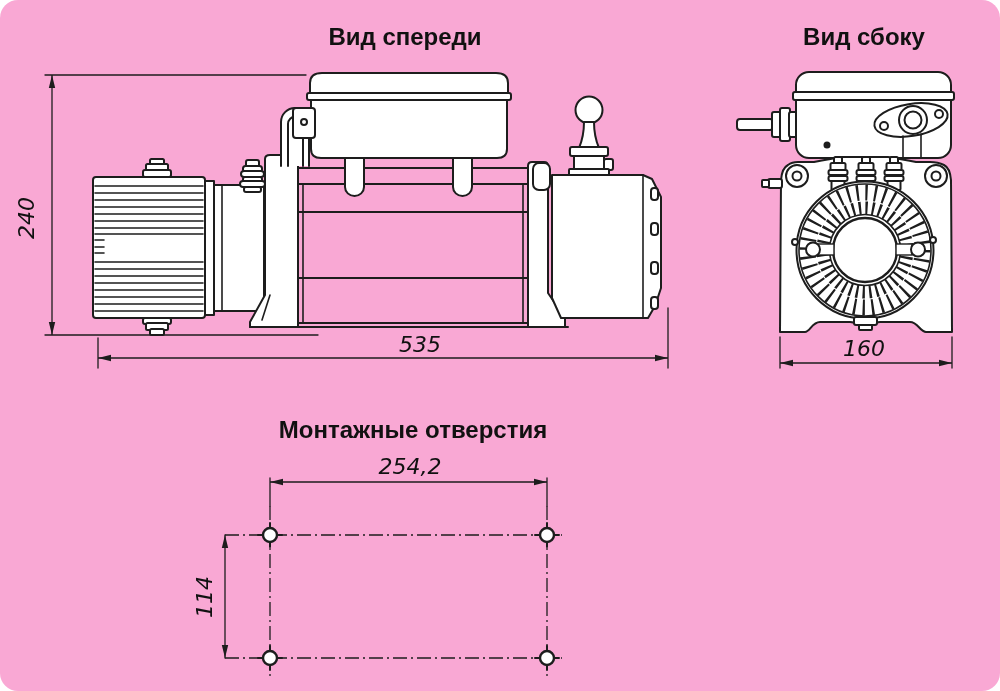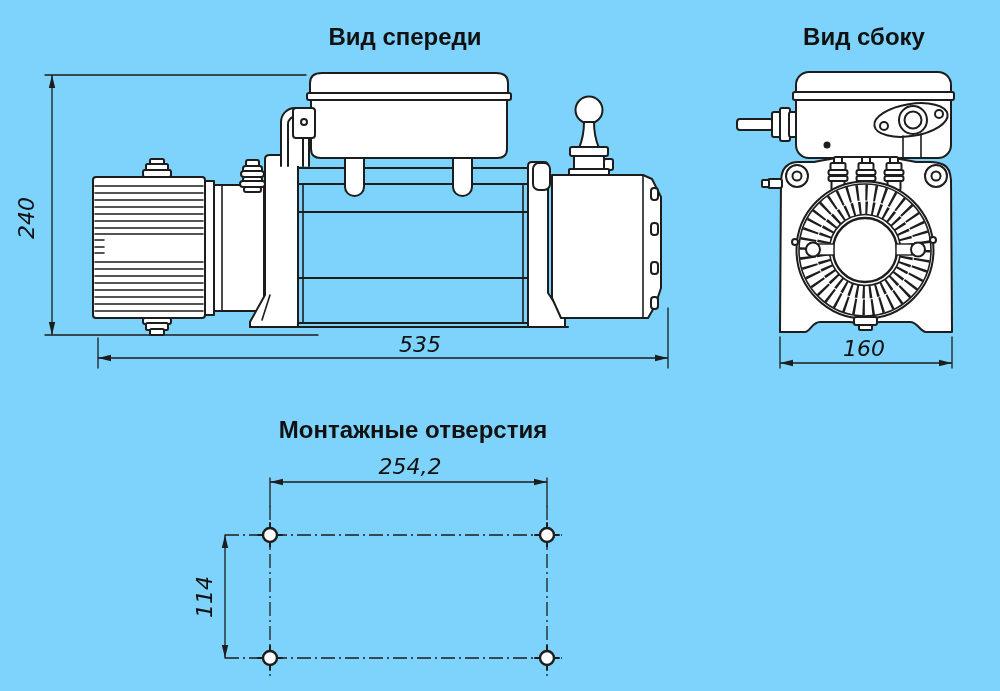--- a/index.html
+++ b/index.html
@@ -1,17 +1,17 @@
 <!DOCTYPE html>
 <html><head>
 <meta charset="utf-8">
 <style>
   html,body{margin:0;padding:0;background:#ffffff;}
-  .canvas{position:relative;width:1000px;height:691px;background:#7dd3fc;overflow:hidden;
-          font-family:"Liberation Sans",sans-serif;}
+  .canvas{position:relative;width:1000px;height:691px;background:#f9a8d4;overflow:hidden;
+          font-family:"Liberation Sans",sans-serif;border-radius:18px;}
   svg{display:block;}
   
   .s  {stroke:#1d1d1d;fill:none;stroke-width:2;stroke-linecap:round;stroke-linejoin:round;}
   .sf {stroke:#1d1d1d;fill:#ffffff;stroke-width:2;stroke-linecap:round;stroke-linejoin:round;}
   .thin{stroke:#1d1d1d;fill:none;stroke-width:1.6;stroke-linecap:round;}
   .dim {stroke:#1d1d1d;fill:none;stroke-width:1.3;stroke-linecap:round;}
   .cl  {stroke:#1d1d1d;fill:none;stroke-width:1.3;stroke-dasharray:14 4 2 4;}
   .arr {fill:#1d1d1d;stroke:none;}
   .dot {fill:#1d1d1d;stroke:none;}
   .hole{stroke:#1d1d1d;fill:#ffffff;stroke-width:2.4;}

